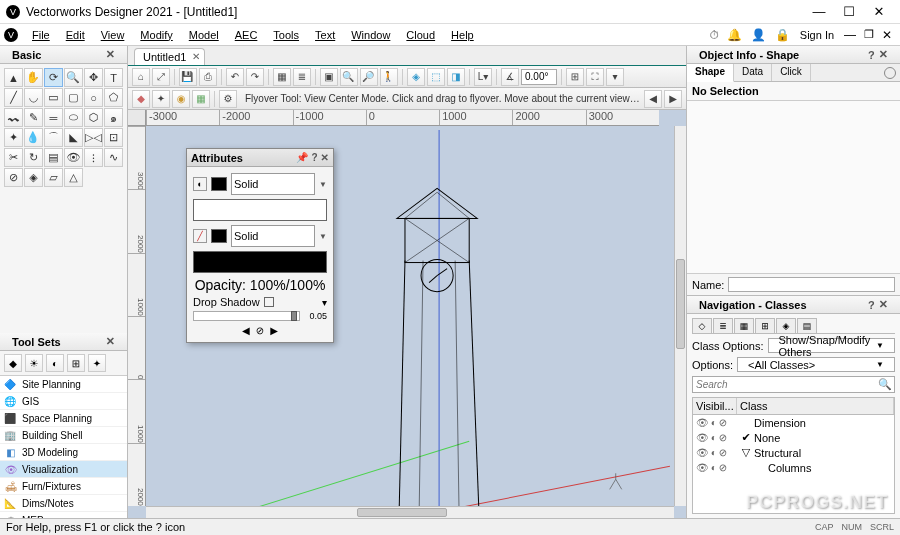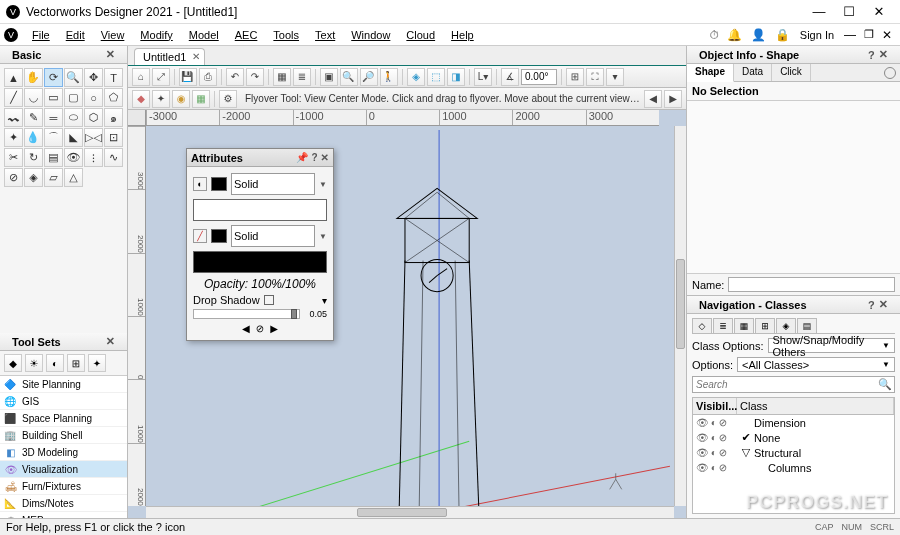--- a/index.html
+++ b/index.html
@@ -68,21 +68,21 @@
 .attr-palette .body { padding: 6px; }
 .attr-row { display:flex; align-items:center; gap:4px; margin-bottom:4px; }
 .attr-row .mode { width:14px;height:14px; border:1px solid #999; display:flex;align-items:center;justify-content:center;font-size:9px;}
 .attr-row .swatch { width:16px;height:14px; border:1px solid #666; }
 .attr-row .swatch.black { background:#000;}
 .attr-row .sel { flex:1; height:22px; border:1px solid #999; background:#fff; font-size:10px; padding:0 2px; display:flex;align-items:center;}
 .attr-row .carets { font-size:8px; color:#555;}
 .big-swatch { height: 22px; border:1px solid #666; margin-bottom:4px;}
 .big-swatch.white { background:#fff;}
 .big-swatch.black { background:#000;}
-.opacity-row { text-align:center; font-size:12px; margin:2px 0;font-style:italic;}
+.opacity-row { text-align:center; font-size:14px; margin:2px 0;}
 .ds-row { display:flex; align-items:center; gap:4px; font-size:9px; margin:3px 0;}
 .ds-row .chk { width:10px;height:10px; border:1px solid #666;}
 .slider-row { display:flex; align-items:center; gap:3px;}
 .slider { flex:1; height:10px; position:relative; background:#fff; border:1px solid #aaa;}
 .slider .knob { position:absolute; right:2px; top:-1px; width:6px; height:10px; background:#888; border:1px solid #555;}
 .slider-val { font-size:9px; width:24px; text-align:right;}
 .btm-btns { display:flex; justify-content:center; gap:6px; margin-top:4px;}
 .btm-btns span { font-size:10px; cursor:pointer;}
 
 .right-col { width: 214px; display: flex; flex-direction: column; border-left: 1px solid #bbb; background: #f5f5f5; }
@@ -96,30 +96,30 @@
 .obj-body { flex:1; background:#fafafa;}
 .name-row { display:flex; align-items:center; padding:3px 5px; border-top:1px solid #ccc; gap:4px;}
 .name-row input { flex:1; height:15px; border:1px solid #aaa; font-size:10px; padding:0 2px;}
 
 .nav-panel { flex:1; display:flex; flex-direction:column; min-height:0;}
 .nav-body { padding:4px 5px; background:#f8f8f8; display:flex; flex-direction:column; gap:4px; flex:1; min-height:0;}
 .nav-tabs { height:16px; display:flex; gap:1px; border-bottom:1px solid #bbb;}
 .nav-tab { width:20px; border:1px solid #bbb; border-bottom:none; display:flex;align-items:center;justify-content:center;font-size:9px;cursor:pointer; background:#eee;}
 .form-row { display:flex; align-items:center; gap:4px; font-size:10px;}
 .form-row label { white-space:nowrap;}
-.form-row .dd { flex:1; height:15px; border:1px solid #aaa; background:#fff; font-size:10px; padding:0 4px; display:flex; align-items:center;}
+.form-row .dd { flex:1; height:15px; border:1px solid #aaa; background:#fff; font-size:10px; padding:0 10px; display:flex; align-items:center;}
 .form-row .dd .car { margin-left:auto; font-size:8px;}
 .search-row { position:relative;}
 .search-row input { width:100%; height:17px; border:1px solid #aaa; padding:0 18px 0 3px; font-size:10px; font-style:italic; color:#888;}
 .search-row .mag { position:absolute; right:3px; top:2px; font-size:11px; color:#666;}
 
 .class-table { flex:1; border:1px solid #bbb; background:#fff; overflow:auto; font-size:10px;}
 .class-table .thead { display:flex; background:#eee; border-bottom:1px solid #bbb; position:sticky; top:0;}
 .class-table .thead .th { padding:2px 3px; border-right:1px solid #ccc;}
-.class-table .thead .th.vis { width:44px;font-weight:bold;}
+.class-table .thead .th.vis { width:44px;}
 .class-table .thead .th.cls { flex:1;}
 .class-row { display:flex; align-items:center; height:15px;}
 .class-row .vis-cell { width:44px; display:flex; gap:2px; padding-left:3px;}
 .class-row .eye { font-size:10px; color:#666;}
 .class-row .cls-cell { flex:1; display:flex; align-items:center; gap:3px; padding-left: var(--indent,4px);}
 .class-row .mk { width:10px; display:inline-block; text-align:center;}
 
 .statusbar { height: 17px; background: #f0f0f0; border-top: 1px solid #bbb; display: flex; align-items: center; padding: 0 6px; font-size: 10px; }
 .statusbar .fill { flex:1;}
 .statusbar .ind { margin-left:8px; color:#666; font-size:9px;}

